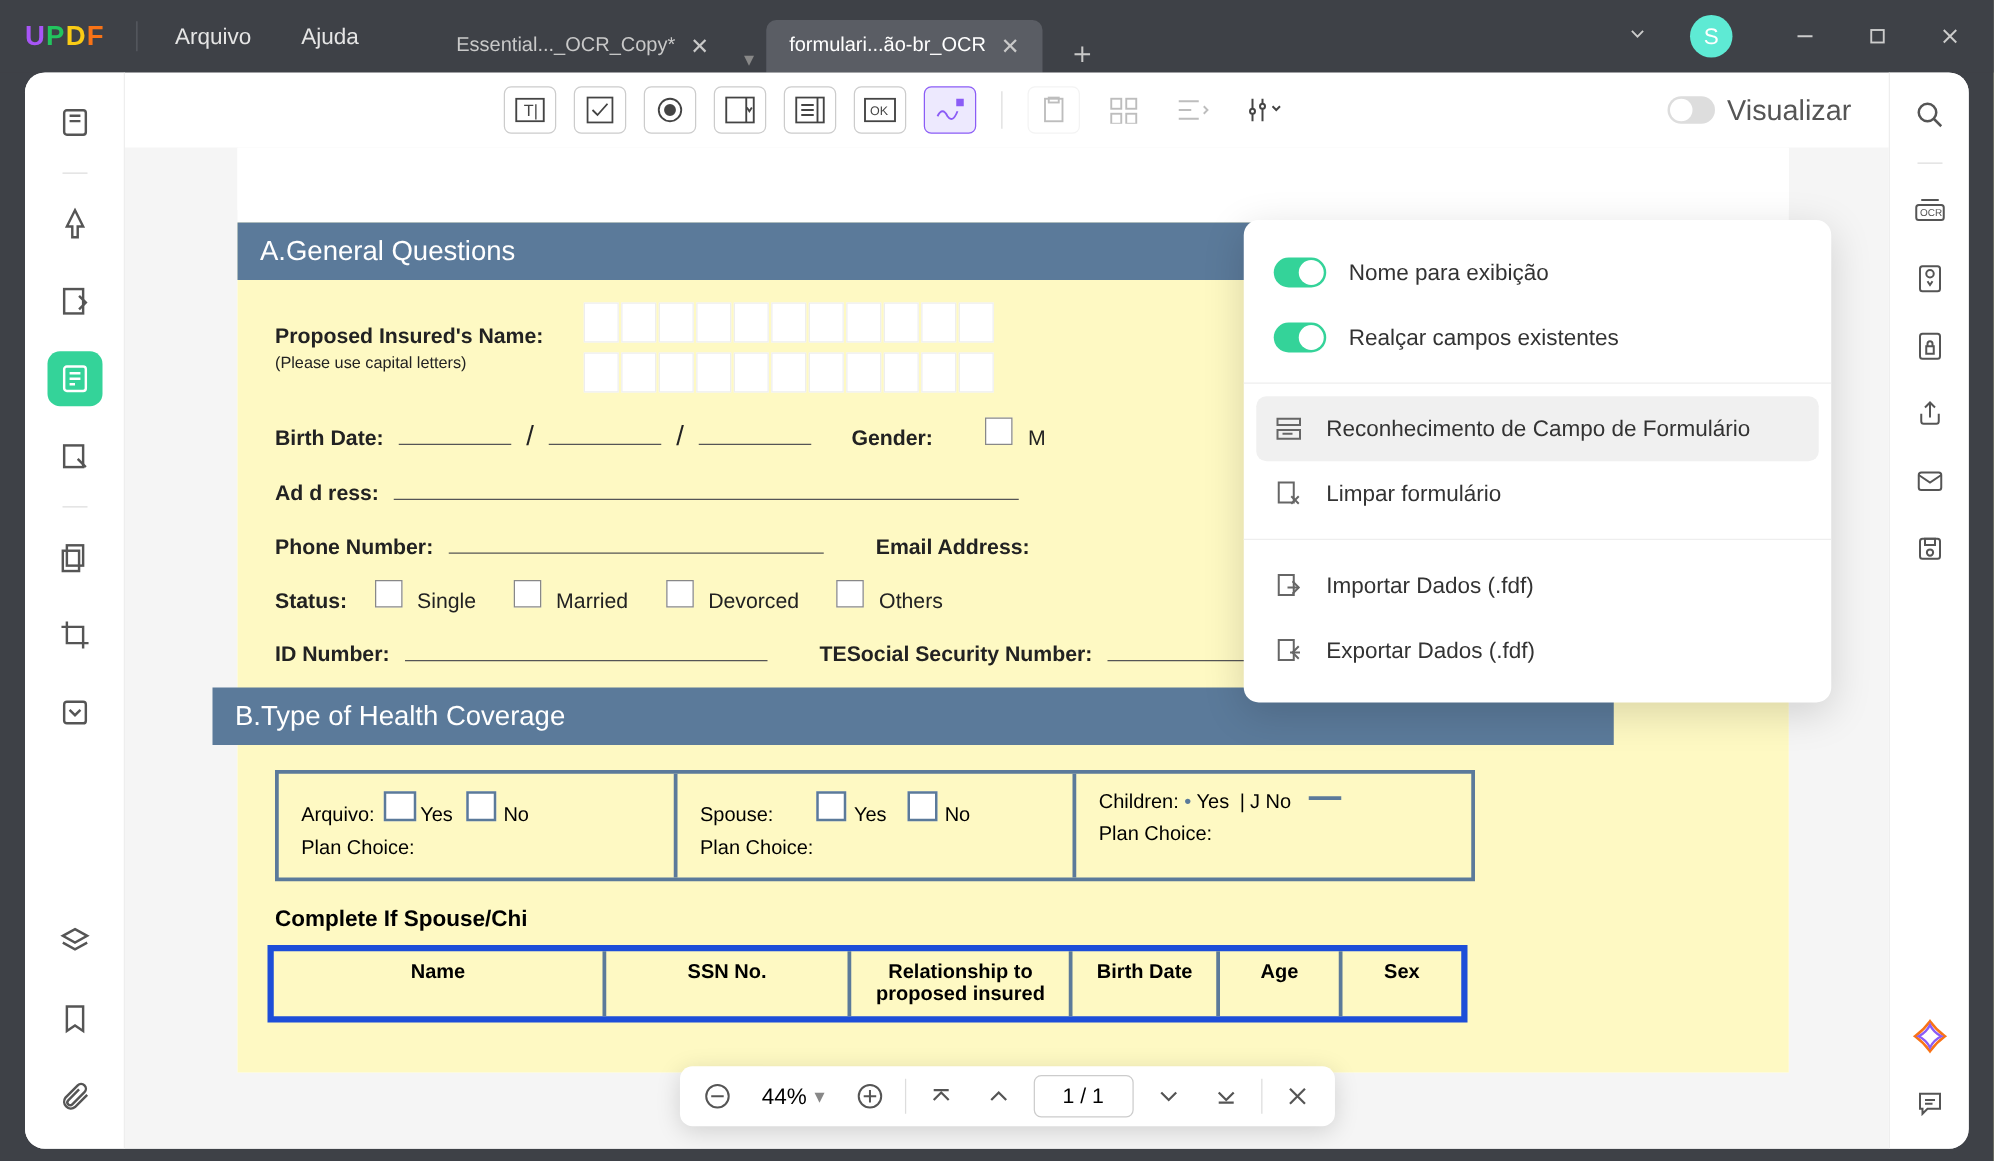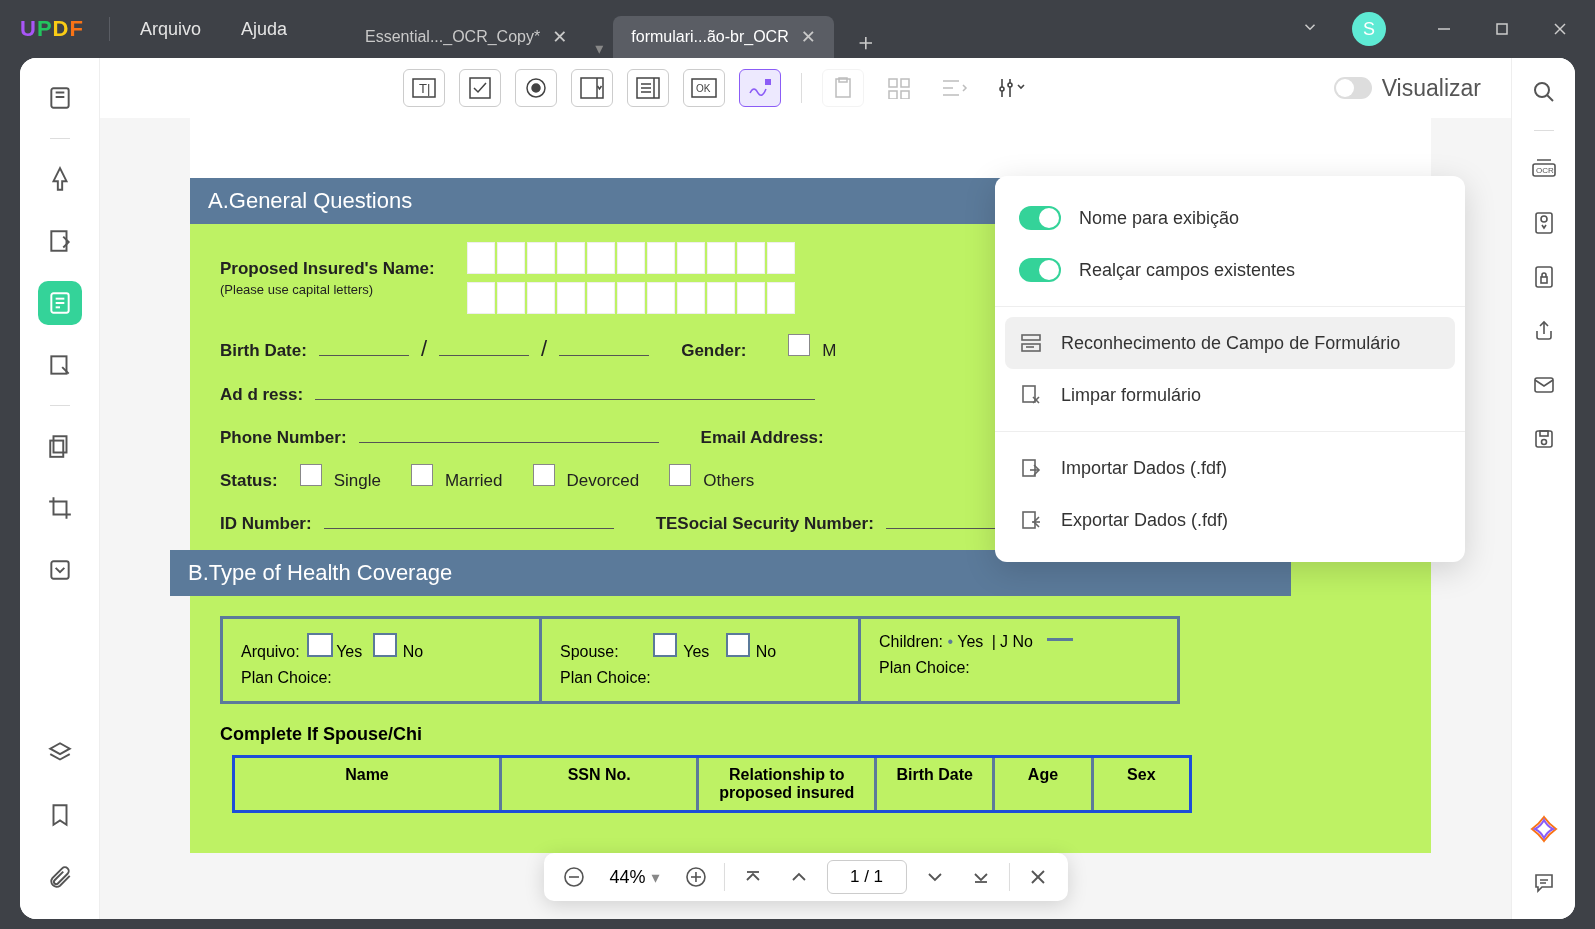--- a/index.html
+++ b/index.html
@@ -45,35 +45,35 @@
 .tool-btn.disabled { opacity: 0.35; border-color: #ddd; }
 .tool-sep { width: 1px; height: 30px; background: #ddd; margin: 0 6px; }
 .toolbar-right { display: flex; align-items: center; gap: 10px; padding-right: 20px; }
 .toggle-pill { width: 38px; height: 22px; background: #ddd; border-radius: 11px; display: flex; align-items: center; padding: 2px; cursor: pointer; }
 .toggle-pill .knob-a { width: 18px; height: 18px; background: #fff; border-radius: 50%; }
 .vis-label { font-size: 23px; color: #555; }
 
 
 .doc-viewer { flex: 1; background: #f5f5f5; overflow: hidden; padding: 0 80px 0 90px; position: relative; }
 .page { background: #fff; margin: 0 auto; width: 100%; }
-.page-content { background: #bef264; padding: 0 0 40px 0; }
+.page-content { background: #fef9c3; padding: 0 0 40px 0; }
 .section-header { background: #5b7a9a; color: #fff; padding: 10px 18px; font-size: 22px; margin: 10px 0 18px 0; }
 .form-body { padding: 0 30px; font-size: 17px; color: #222; }
 .row { display: flex; align-items: baseline; margin-bottom: 16px; gap: 12px; flex-wrap: wrap; }
 .lbl { font-weight: 700; }
 .small-note { font-size: 13px; font-weight: 400; }
 .underline { border-bottom: 1.5px solid #555; display: inline-block; min-width: 100px; height: 22px; }
 .char-boxes { display: flex; gap: 2px; }
 .char-box { width: 28px; height: 32px; background: #fff; border: 1px solid #eee; }
 .check-sq { width: 22px; height: 22px; background: #fff; border: 1.5px solid #888; display: inline-block; }
 .section-b-table { display: flex; border: 3px solid #5b7a9a; margin: 20px 0 0 30px; width: 960px; }
 .section-b-cell { flex: 1; border-right: 3px solid #5b7a9a; padding: 14px 18px; }
 .section-b-cell:last-child { border-right: none; }
 .complete-row { padding: 20px 0 10px 30px; font-size: 18px; font-weight: 700; }
-.tbl-head { display: flex; border: 3px solid #1d4ed8; margin: 0 0 0 42px; width: 960px; }
+.tbl-head { display: flex; border: 5px solid #1d4ed8; margin: 0 0 0 24px; width: 960px; }
 .tbl-head-cell { border-right: 3px solid #5b7a9a; text-align: center; padding: 8px; font-weight: 700; font-size: 16px; }
 .tbl-head-cell:last-child { border-right: none; }
 
 
 .dropdown { position: absolute; top: 118px; left: 895px; width: 470px; background: #fff; border-radius: 12px; box-shadow: 0 8px 32px rgba(0,0,0,0.15); padding: 16px 0; z-index: 100; }
 .dropdown-item { display: flex; align-items: center; padding: 14px 24px; gap: 18px; font-size: 18px; color: #333; cursor: pointer; }
 .dropdown-item.highlighted { background: #f0f0f0; margin: 0 10px; border-radius: 8px; padding-left: 14px; }
 .dropdown-sep { height: 1px; background: #eee; margin: 10px 0; }
 .dd-toggle { width: 42px; height: 24px; background: #34d399; border-radius: 12px; display: flex; align-items: center; padding: 2px; justify-content: flex-end; }
 .dd-toggle .knob { width: 20px; height: 20px; background: #fff; border-radius: 50%; }

